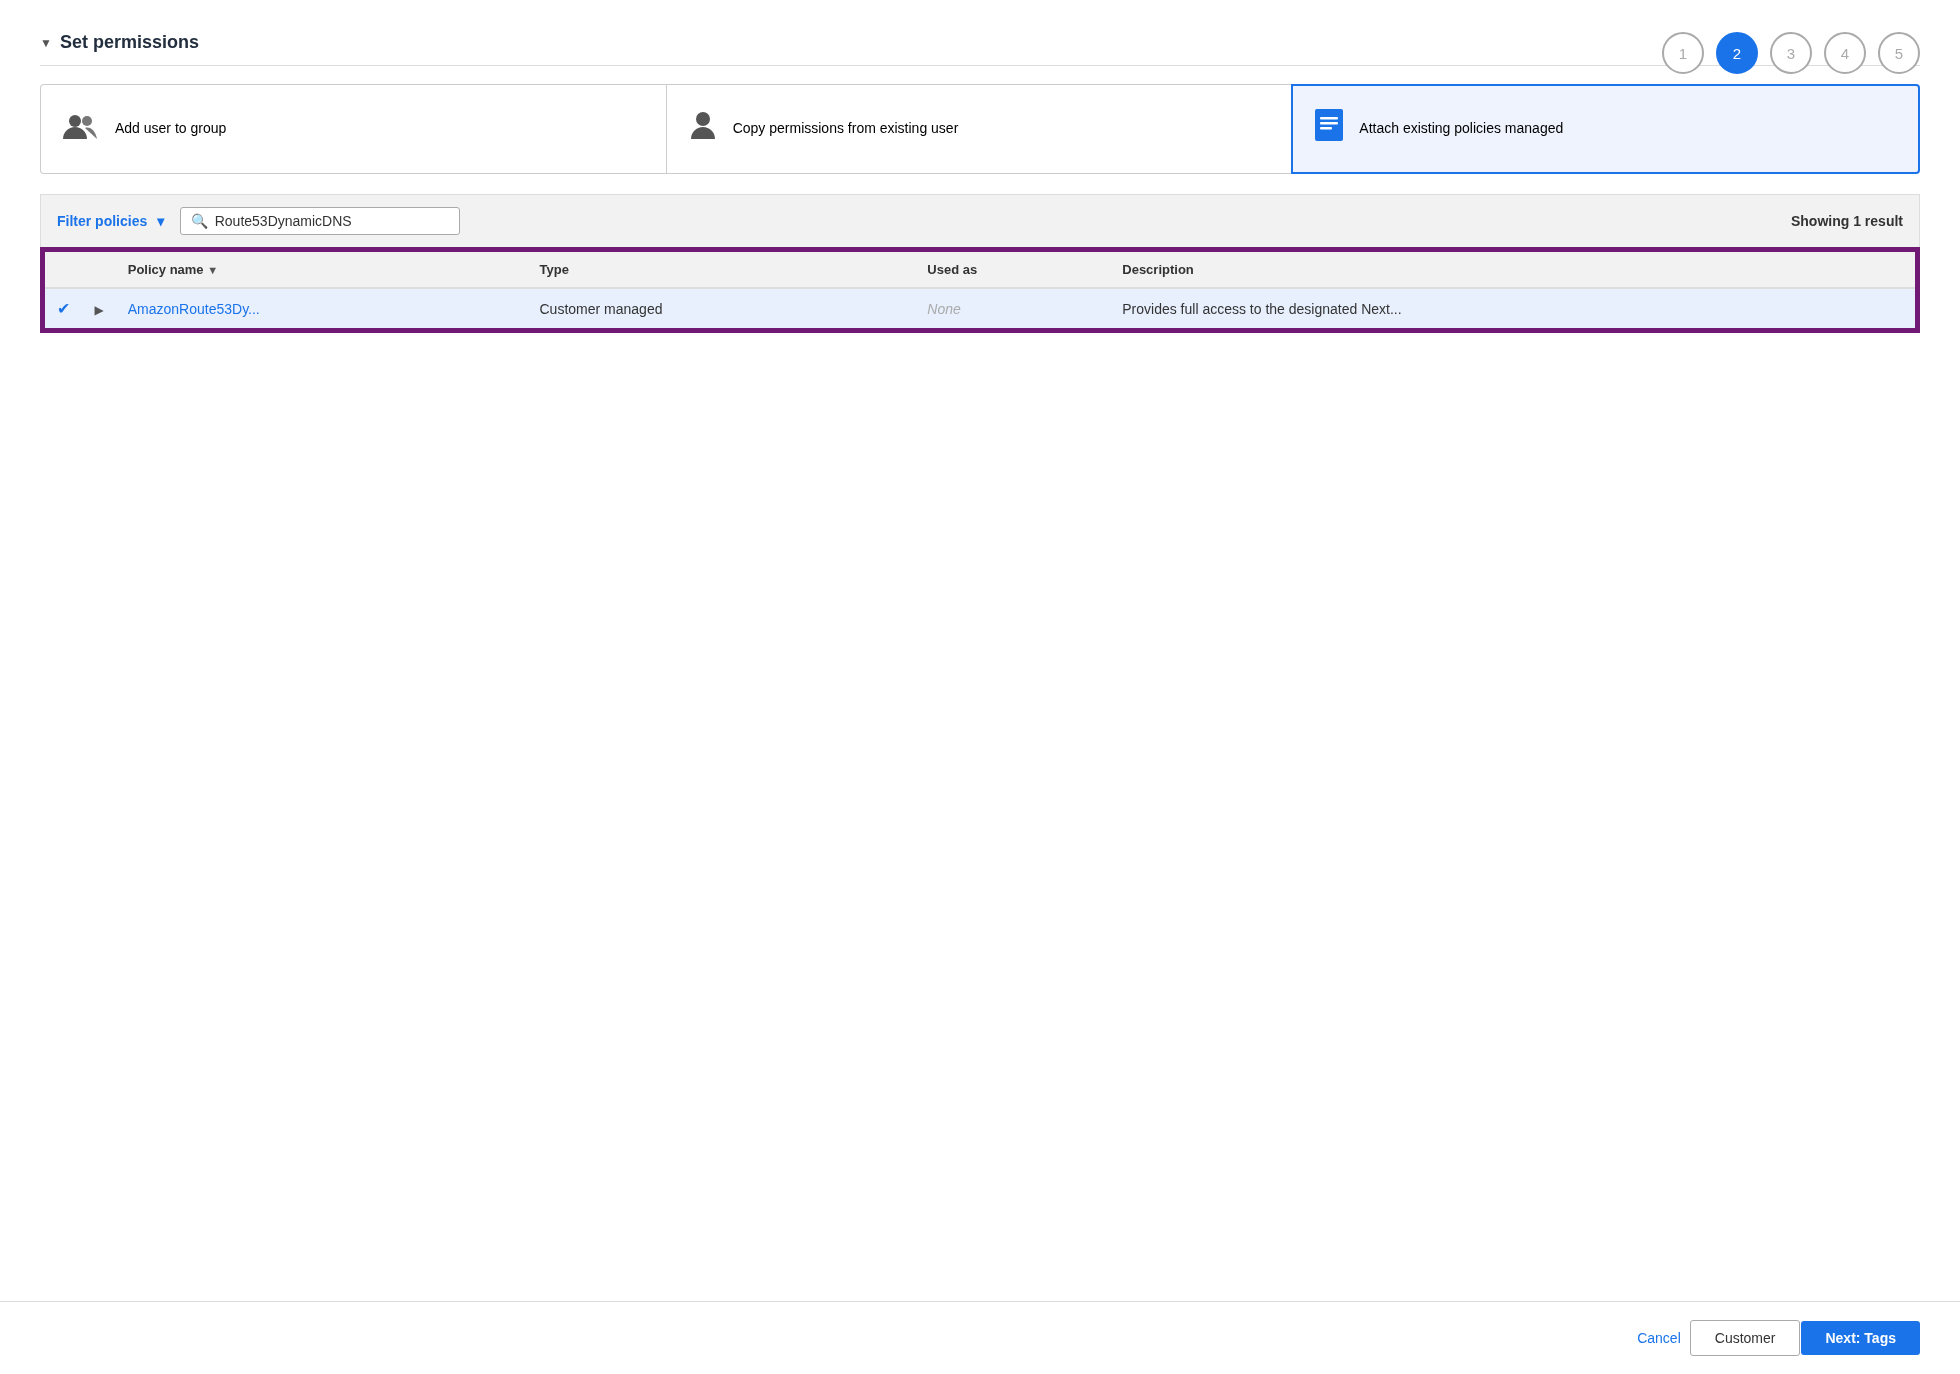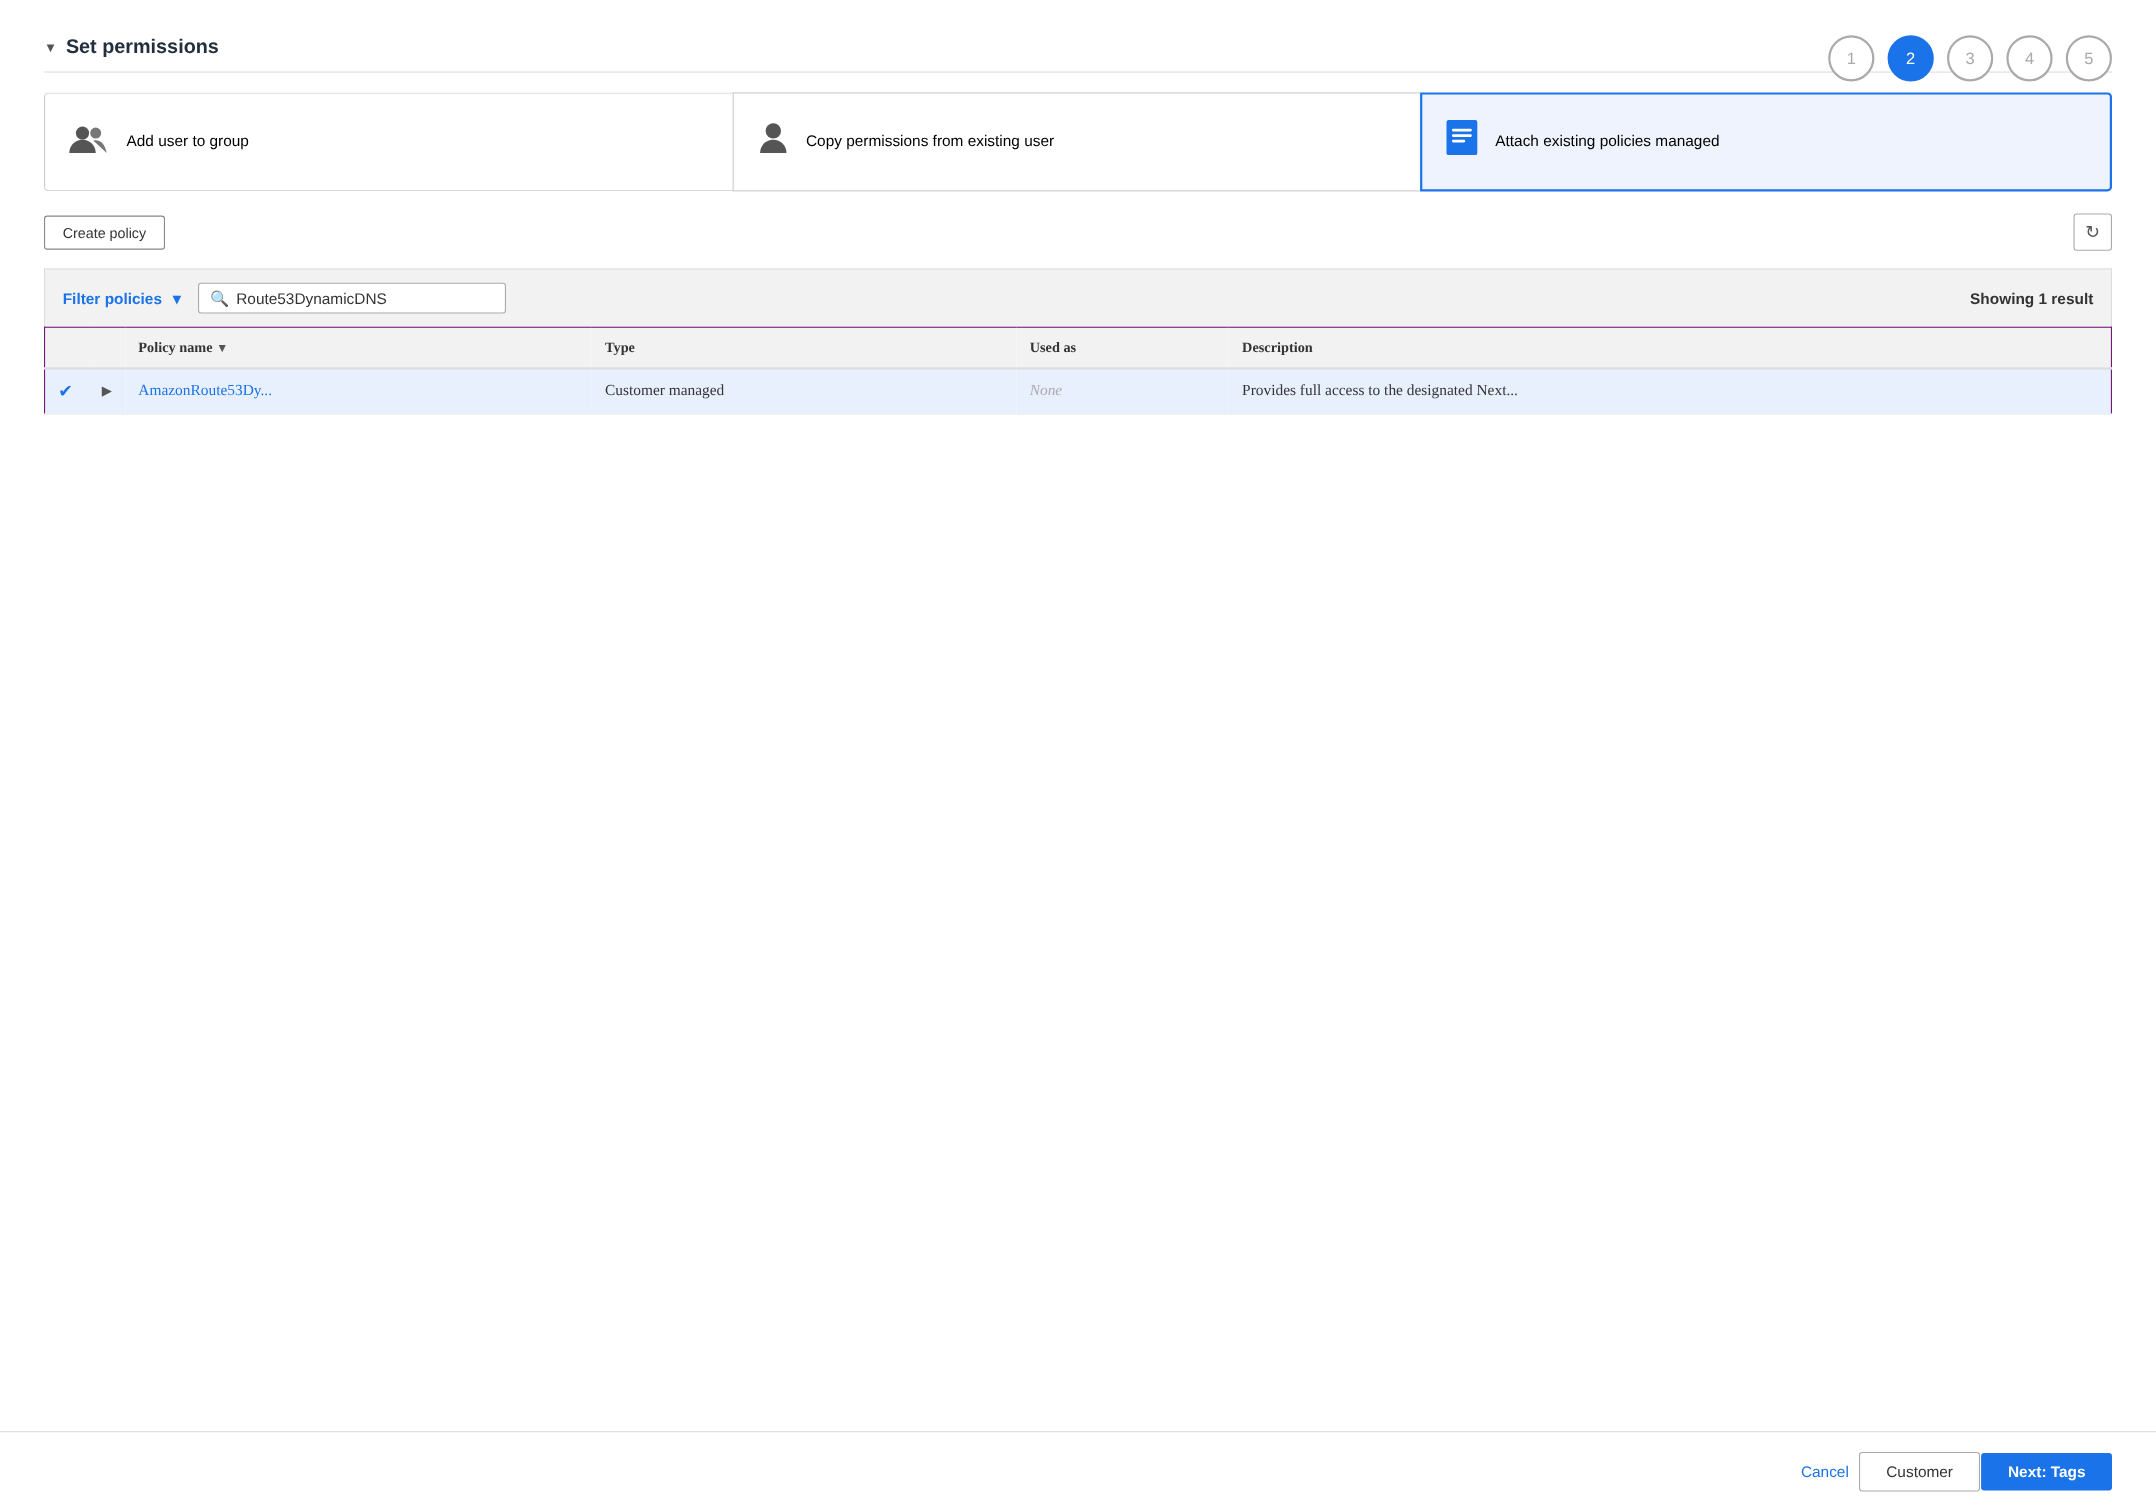--- a/index.html
+++ b/index.html
@@ -176,22 +176,21 @@
     }
     .showing-result {
       margin-left: auto;
       font-weight: 700;
       font-size: 14px;
       color: #333;
     }
     .policies-table {
       width: 100%;
       border-collapse: collapse;
-      border: 1px solid #701a75;
-      font-family: Liberation Serif, serif;
+      border: 5px solid #701a75;
     }
     .policies-table thead tr {
       background: #f2f2f2;
       border-bottom: 2px solid #ddd;
     }
     .policies-table th {
       padding: 10px 12px;
       text-align: left;
       font-size: 13px;
       font-weight: 700;
@@ -319,24 +318,20 @@
           <rect x="2" y="2" width="28" height="32" rx="2" fill="#1a73e8"></rect>
           <rect x="7" y="10" width="18" height="2.5" rx="1" fill="#fff"></rect>
           <rect x="7" y="15" width="18" height="2.5" rx="1" fill="#fff"></rect>
           <rect x="7" y="20" width="12" height="2.5" rx="1" fill="#fff"></rect>
         </svg>
       </span>
       <span class="permission-card-label">Attach existing policies managed</span>
     </div>
   </div>
 
-  <div class="toolbar-row">
-    <button class="create-policy-btn">Create policy</button>
-    <button class="refresh-btn">↻</button>
-  </div>
 
   <div class="filter-bar">
     <button class="filter-policies-btn">
       <span>Filter policies</span>
       <span>▾</span>
     </button>
     <div class="search-box">
       <span class="search-icon">🔍</span>
       <input class="search-input" type="text" value="Route53DynamicDNS" style="">
     </div>

